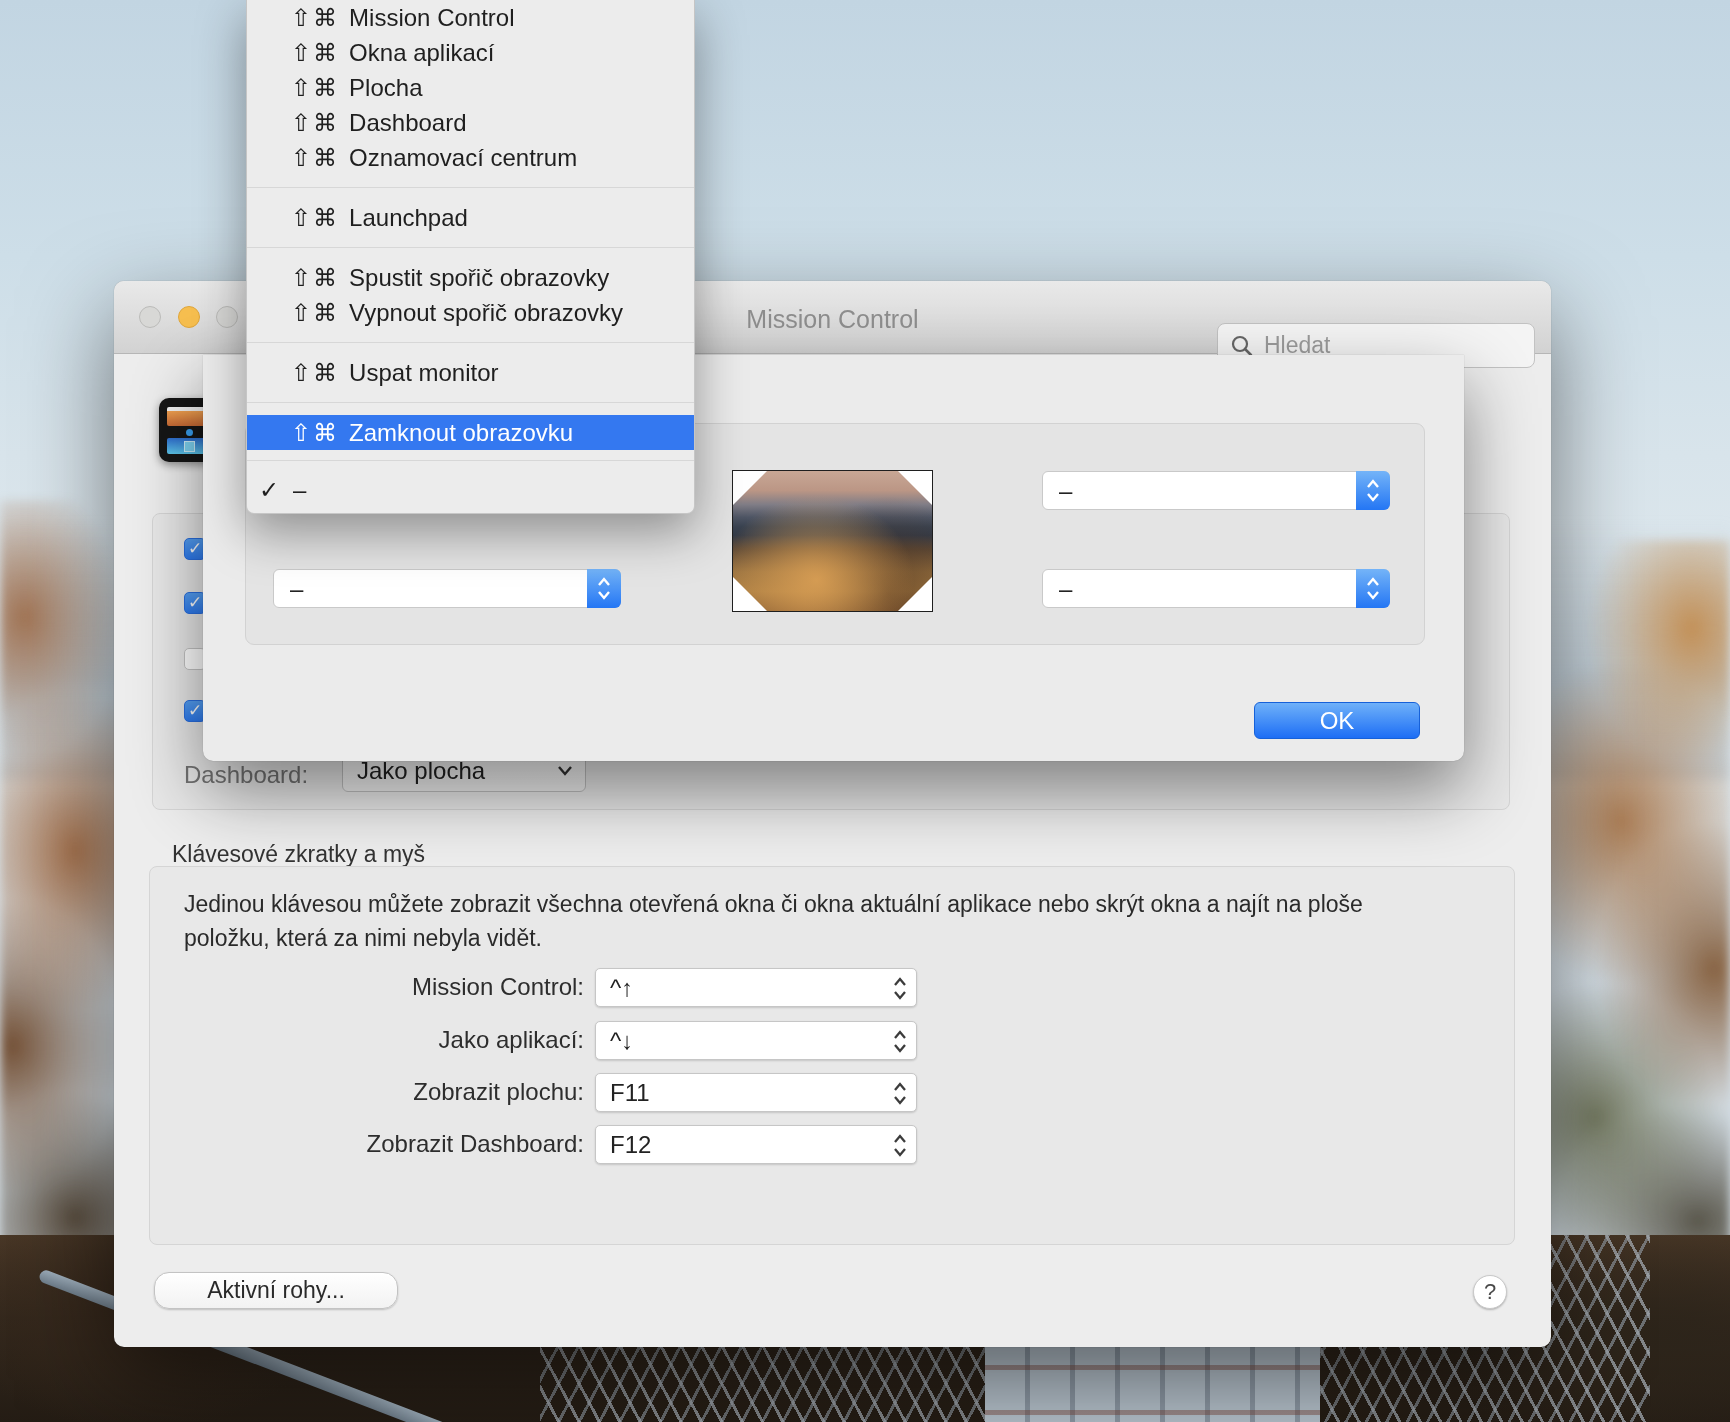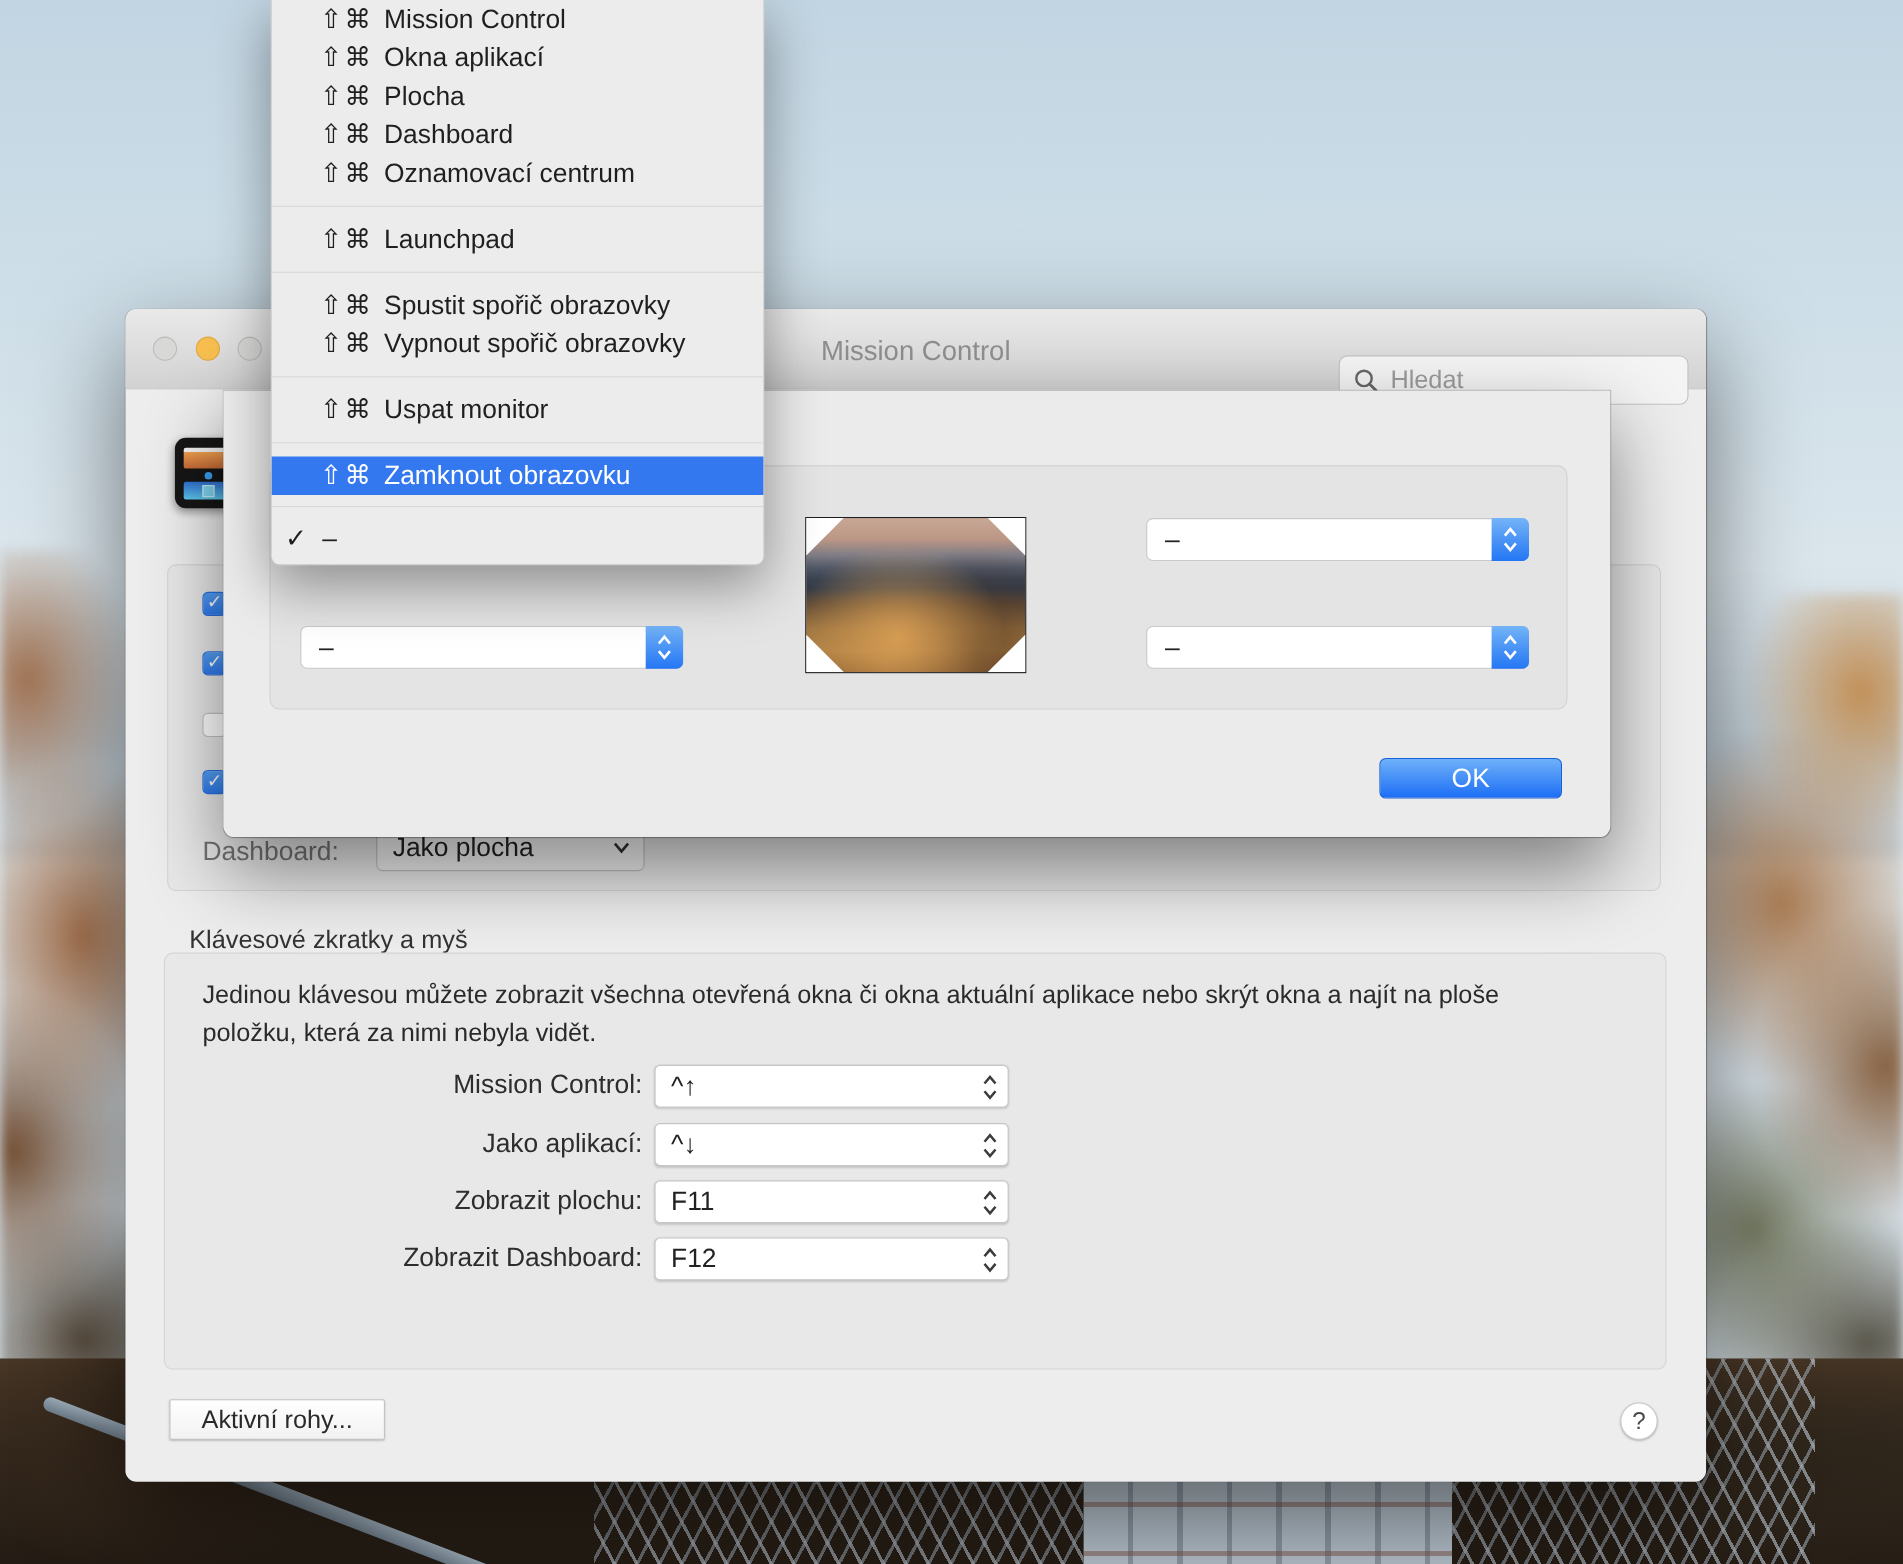--- a/index.html
+++ b/index.html
@@ -91,21 +91,21 @@
 
   .section-heading{position:absolute;left:58px;top:560px;font-size:23px;color:#333;}
   .desc{position:absolute;left:70px;font-size:23px;color:#2a2a2a;}
   .shortcut-label{position:absolute;left:100px;width:370px;text-align:right;font-size:24px;color:#2d2d2d;}
   .shortcut-popup{position:absolute;left:481px;width:322px;height:39px;border-radius:5px;
       background:#fff;border:1px solid #c6c6c6;box-sizing:border-box;box-shadow:0 1px 2px rgba(0,0,0,.15);
       display:flex;align-items:center;padding-left:14px;font-size:24px;color:#222;}
   .shortcut-popup svg{position:absolute;right:8px;top:6px;}
   .footnote{position:absolute;left:35px;width:1366px;top:920px;text-align:center;font-size:22px;color:#2c2c2c;}
 
-  .corners-btn{position:absolute;left:40px;top:991px;width:196px;height:37px;border-radius:2px;
+  .corners-btn{position:absolute;left:40px;top:991px;width:244px;height:37px;border-radius:15px;
       background:linear-gradient(#fff,#f2f2f2);border:1px solid #c3c3c3;box-sizing:border-box;
       box-shadow:0 1px 2px rgba(0,0,0,.2);display:flex;align-items:center;justify-content:center;
       font-size:23px;color:#2a2a2a;}
   .help-btn{position:absolute;left:1359px;top:994px;width:34px;height:34px;border-radius:50%;
       background:#fff;border:1px solid #c9c9c9;box-sizing:border-box;box-shadow:0 1px 2px rgba(0,0,0,.25);
       display:flex;align-items:center;justify-content:center;font-size:22px;color:#4a4a4a;}
 
   
   .sheet{position:absolute;left:203px;top:355px;width:1261px;height:406px;
       background:#ebebeb;border-radius:0 0 10px 10px;
@@ -124,21 +124,21 @@
       background:linear-gradient(180deg,#c8a795 0%,#bb9685 14%,#807d86 24%,#4e5564 33%,#394250 40%,#343b48 46%,#5d4936 56%,#96703f 72%,#a87c42 86%,#8a5f33 100%);}
   .thumb .dune{position:absolute;inset:0;
       background:radial-gradient(150px 130px at 42% 78%,rgba(219,160,85,.9),transparent 65%),
                  radial-gradient(120px 140px at 78% 88%,rgba(74,48,30,.6),transparent 70%);}
   .tri{position:absolute;width:0;height:0;}
   .tri.tl{left:0;top:0;border-top:34px solid #fff;border-right:34px solid transparent;}
   .tri.tr{right:0;top:0;border-top:34px solid #fff;border-left:34px solid transparent;}
   .tri.bl{left:0;bottom:0;border-bottom:34px solid #fff;border-right:34px solid transparent;}
   .tri.br{right:0;bottom:0;border-bottom:34px solid #fff;border-left:34px solid transparent;}
 
-  .ok-btn{position:absolute;left:1051px;top:334px;width:166px;height:37px;border-radius:6px;
+  .ok-btn{position:absolute;left:1051px;top:347px;width:166px;height:37px;border-radius:6px;
       background:linear-gradient(#6fb1f9,#1d6ef5);border:1px solid #1661d9;box-sizing:border-box;
       display:flex;align-items:center;justify-content:center;color:#fff;font-size:24px;}
 
   
   .menu{position:absolute;left:246px;top:0;width:449px;
       background:#ececec;border:1px solid rgba(0,0,0,.16);border-top:none;border-radius:0 0 8px 8px;
       box-shadow:0 18px 50px rgba(0,0,0,.38);box-sizing:border-box;padding-bottom:6px;}
   .mi{height:35px;display:flex;align-items:center;padding-left:44px;font-size:24px;color:#1f1f1f;}
   .mi .sc{margin-right:10px;letter-spacing:2px;}
   .mi.selected{background:#3478f0;color:#fff;}

